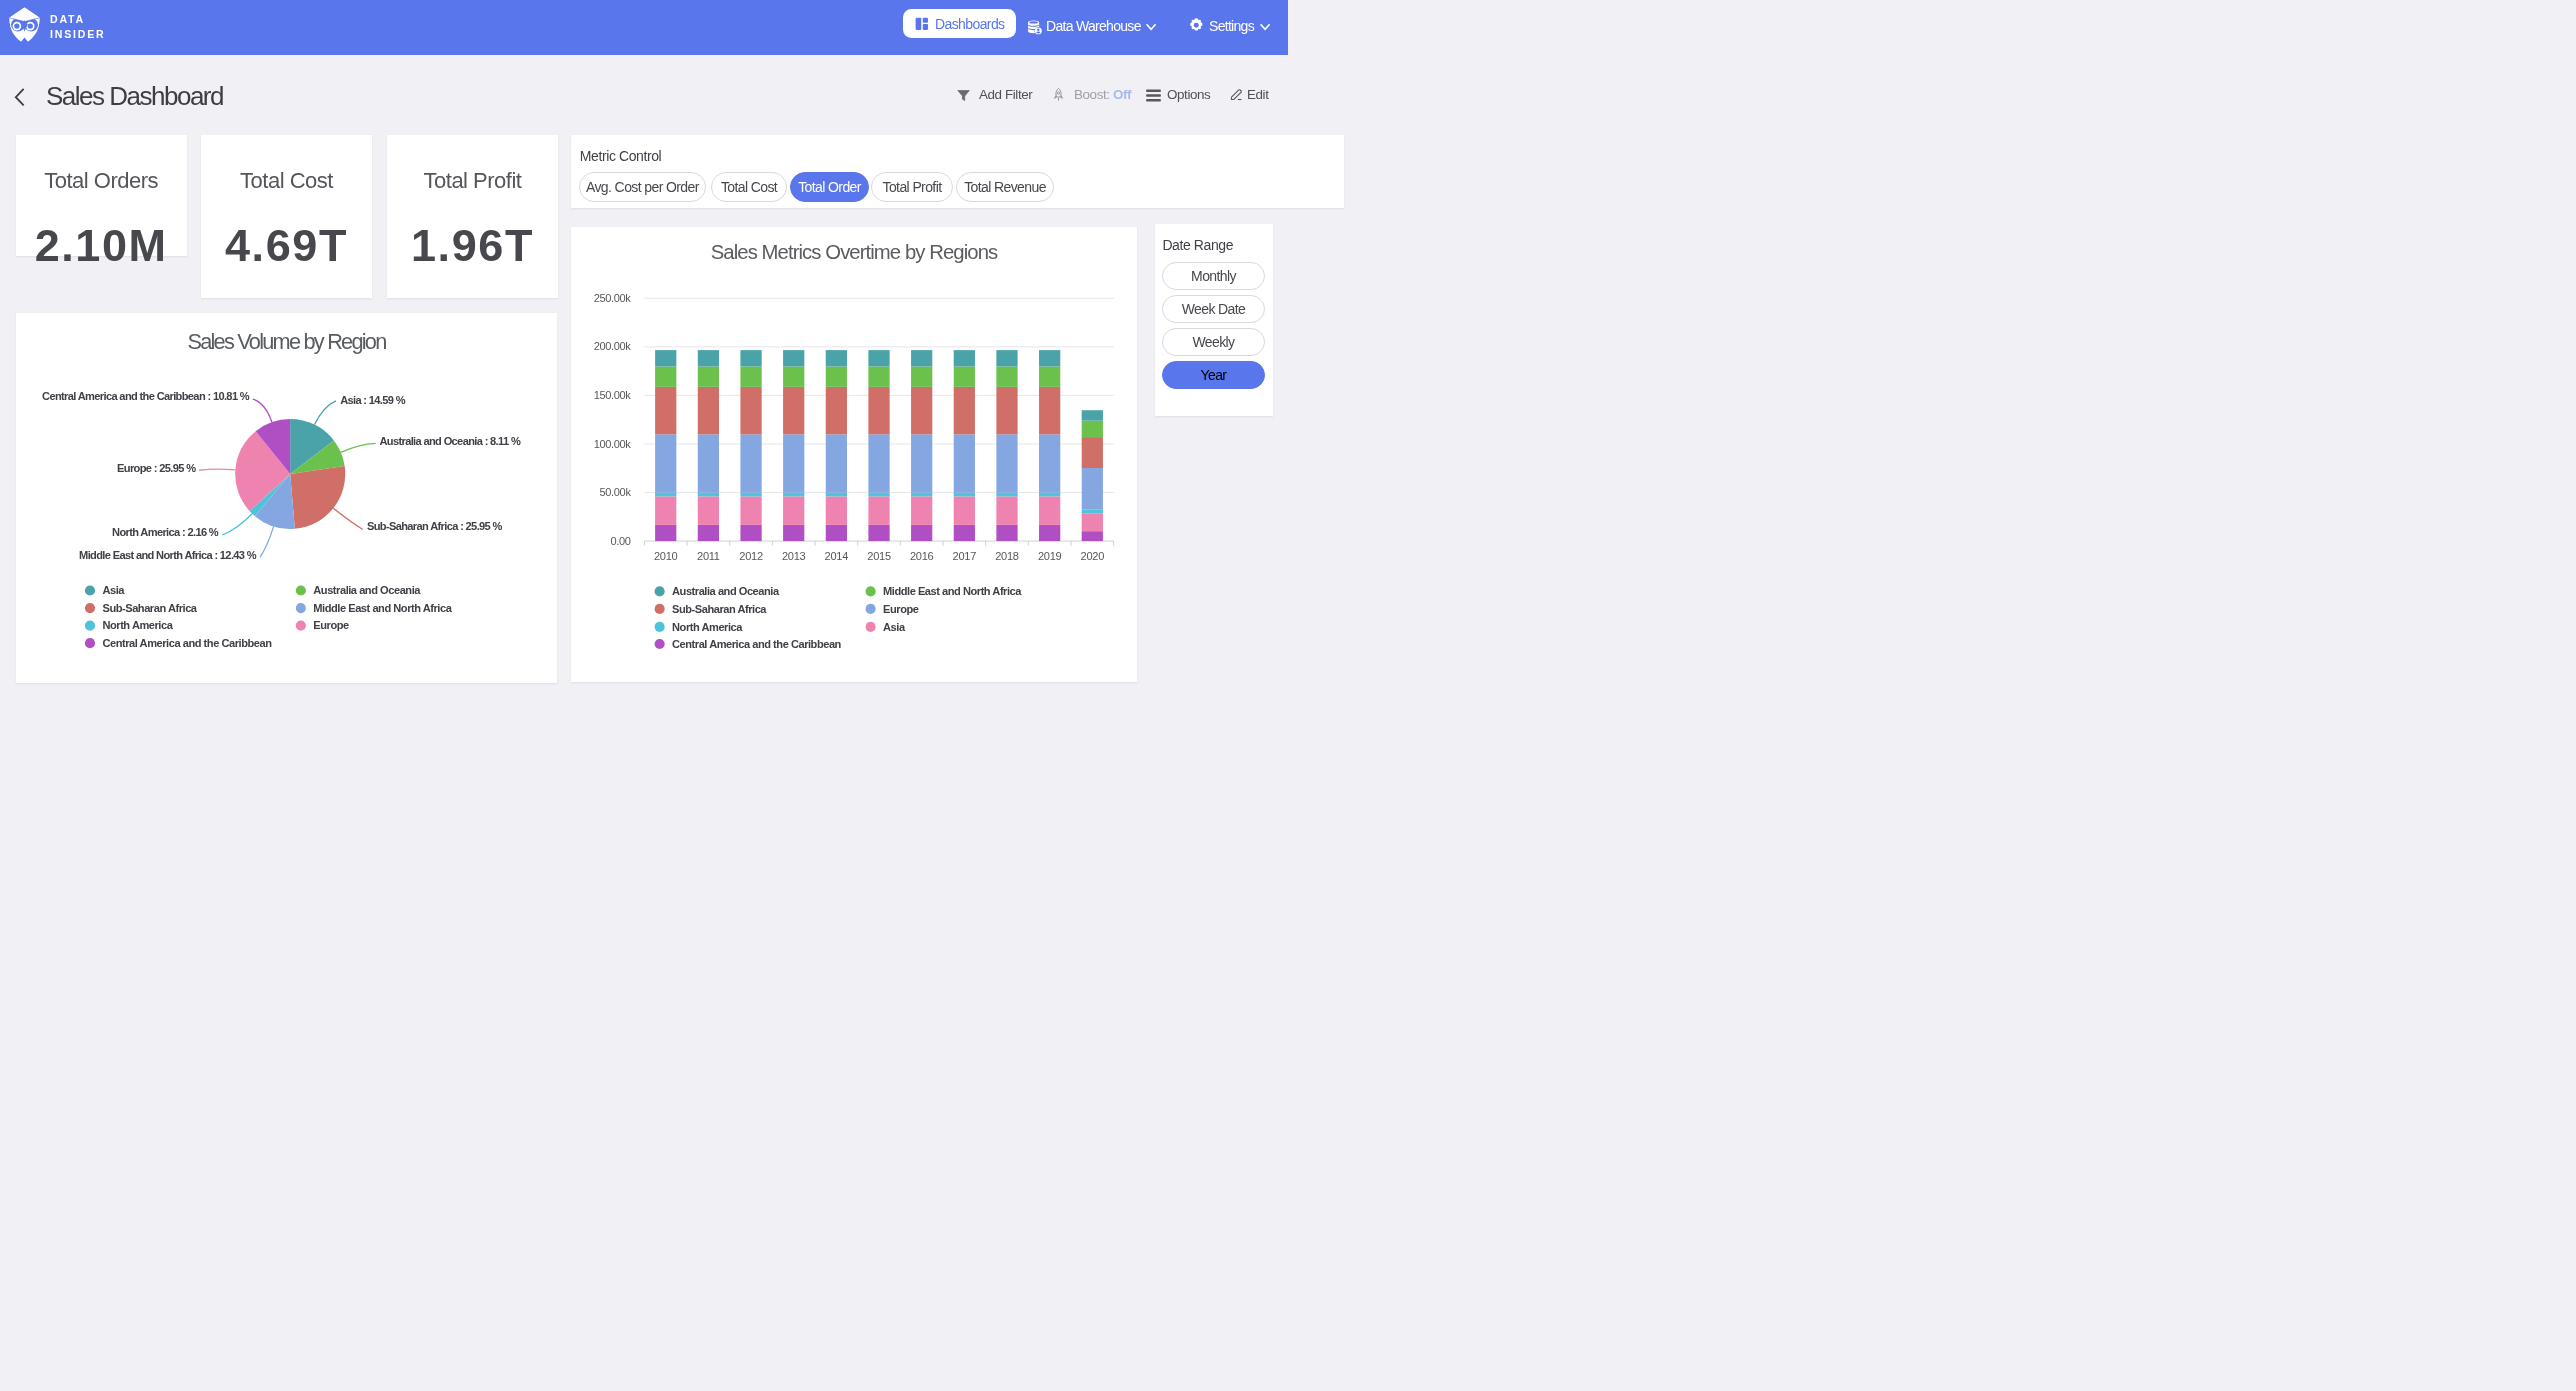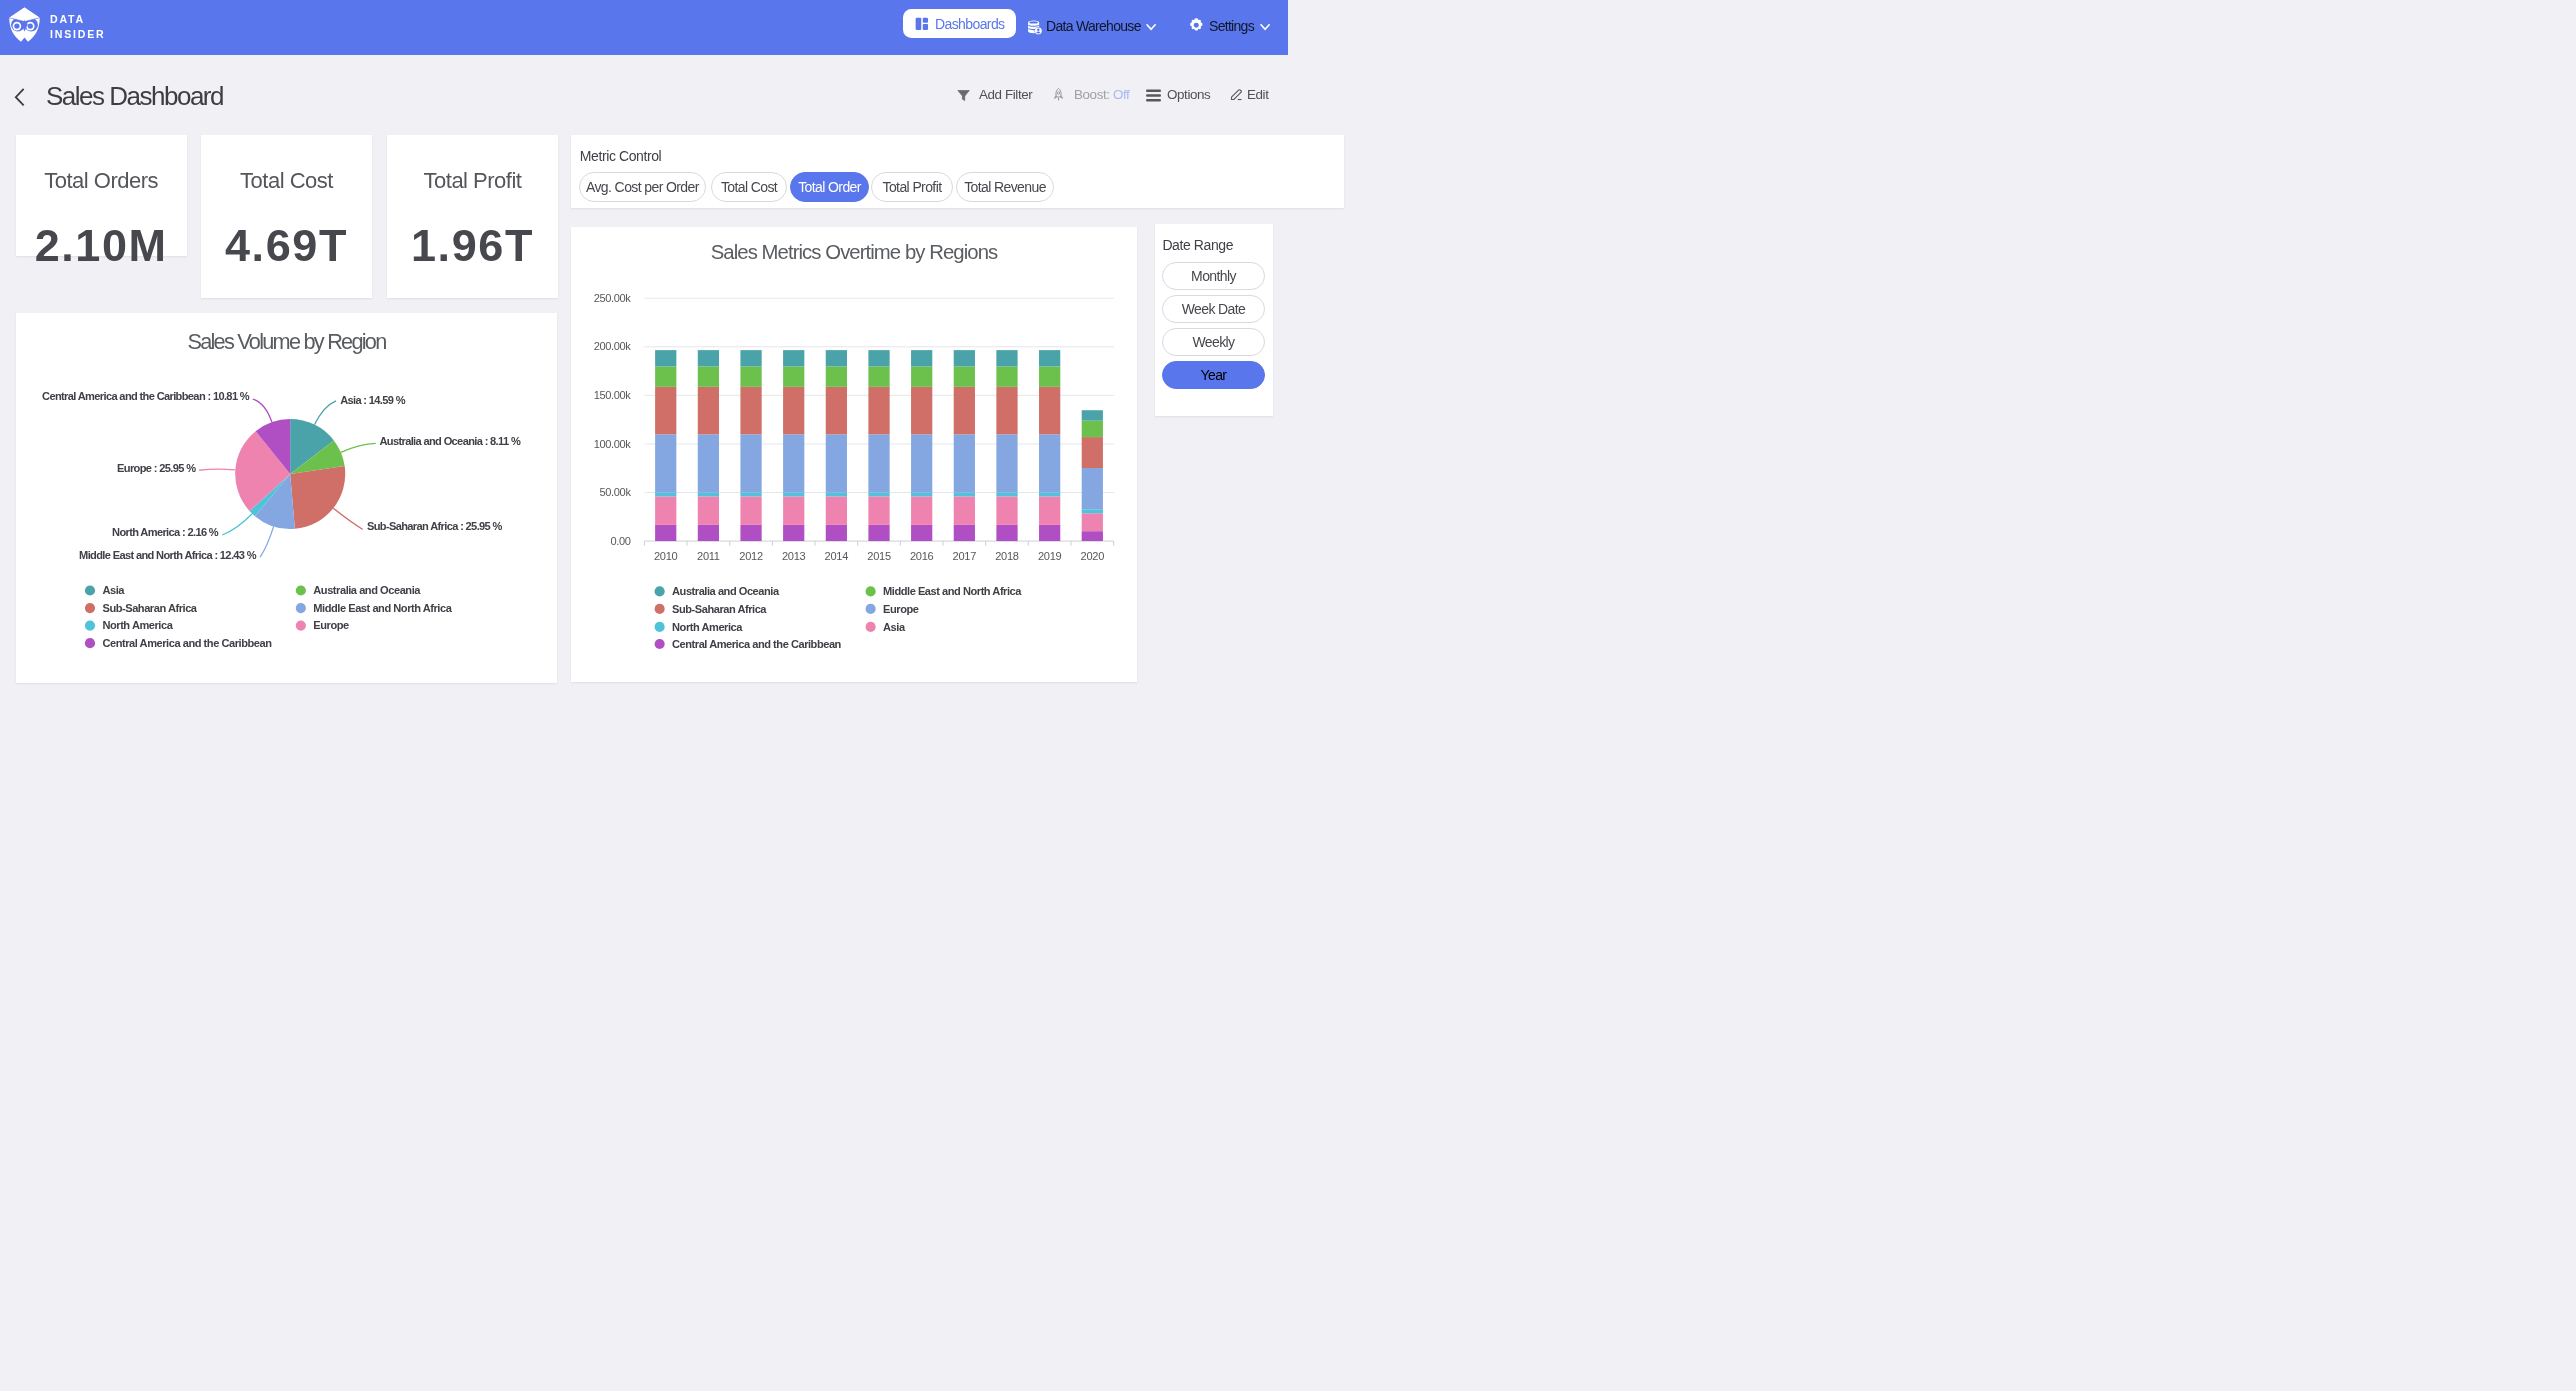--- a/index.html
+++ b/index.html
@@ -1,20 +1,20 @@
 <!DOCTYPE html>
 <html style="font-size:15px"><head><meta charset="utf-8">
 <style>
 * { margin:0; padding:0; box-sizing:border-box; }
 html,body { width:1288px; height:696px; background:#F1F1F5; font-family:"Liberation Sans", sans-serif; overflow:hidden; }
 .nav { position:absolute; left:0; top:0; width:1288px; height:55px; background:#5A76EC; }
 .brand { position:absolute; left:50px; top:12px; color:#fff; font-size:10.6px; font-weight:bold; letter-spacing:1.8px; line-height:15.2px; }
 .pill { position:absolute; left:891px; top:9.2px; width:113px; height:29px; background:#fff; border-radius:8.3px;margin-left:12px; }
 .pill span { position:absolute; left:32px; top:6.5px; font-size:14px; color:#5A76EC; letter-spacing:-0.6px; }
-.navitem { position:absolute; top:18px; font-size:14px; color:#0f172a; letter-spacing:-0.7px; }
+.navitem { position:absolute; top:18px; font-size:14px; color:#ffffff; letter-spacing:-0.7px; }
 .hdr-title { position:absolute; left:46px; top:81px; font-size:26px; color:#3C3E42; letter-spacing:-1.5px; }
 .act { position:absolute; top:87px; font-size:13.4px; color:#4E5156; letter-spacing:-0.4px; }
 .card { position:absolute; background:#fff; box-shadow:0 0.9px 1.8px rgba(60,64,67,0.10); }
 .kpi-t { position:absolute; width:100%; text-align:center; top:33px; font-size:22px; color:#54565B; letter-spacing:-0.5px; }
 .kpi-v { position:absolute; width:100%; text-align:center; top:85px; font-size:45px; font-weight:bold; color:#46484D; letter-spacing:1.6px; }
 .ctitle { font-size:23.5px; fill:#595C60; letter-spacing:-1.9px; }
 .ctitle2 { font-size:22px; fill:#595C60; letter-spacing:-1.0px; }
 .plbl { font-size:12px; font-weight:bold; fill:#3F4147; letter-spacing:-0.7px; }
 .leg { font-size:12px; font-weight:bold; fill:#3F4147; letter-spacing:-0.5px; }
 .axis { font-size:12px; fill:#55585C; letter-spacing:-0.4px; }
@@ -79,21 +79,21 @@
 <svg width="15.2" height="15.2" viewBox="0 0 24 24" style="position:absolute;left:956px;top:88px">
   <path fill="#686B70" stroke="#686B70" stroke-width="1.2" stroke-linejoin="round" d="M3 4 h18 l-7.2 8.7 V19.8 l-3.6-2.2 v-4.9 Z"></path>
 </svg>
 <div class="act" style="left:979px">Add Filter</div>
 <svg width="15" height="15.7" viewBox="0 0 24 25" style="position:absolute;left:1051px;top:87px">
   <path fill="none" stroke="#92959B" stroke-width="1.6" d="M12 2.2 c2.9 2.3 4.1 5.4 4.1 8.4 0 2-0.35 3.8-0.95 5.3 h-6.3 c-0.6-1.5-0.95-3.3-0.95-5.3 0-3 1.2-6.1 4.1-8.4 Z"></path>
   <circle cx="12" cy="9.6" r="1.9" fill="none" stroke="#92959B" stroke-width="1.5"></circle>
   <path fill="none" stroke="#92959B" stroke-width="1.6" stroke-linejoin="round" d="M8 13.6 L5.5 17.8 l3.2-1 M16 13.6 L18.5 17.8 l-3.2-1"></path>
   <path stroke="#92959B" stroke-width="1.6" d="M12 17.5 v4"></path>
 </svg>
-<div class="act" style="left:1074px;color:#9EA0A6">Boost: <span style="color:#A8B8F2;font-weight:normal">Off</span></div>
+<div class="act" style="left:1074px;color:#9EA0A6">Boost: <span style="color:#A8B8F2;font-weight:bold">Off</span></div>
 <svg width="15" height="13" viewBox="0 0 16 14" style="position:absolute;left:1146px;top:89px">
   <rect x="0" y="0.5" width="16" height="2.6" rx="1" fill="#55585D"></rect>
   <rect x="0" y="5.7" width="16" height="2.6" rx="1" fill="#55585D"></rect>
   <rect x="0" y="10.9" width="16" height="2.6" rx="1" fill="#55585D"></rect>
 </svg>
 <div class="act" style="left:1167px">Options</div>
 <svg width="15" height="15" viewBox="0 0 24 24" style="position:absolute;left:1229px;top:87px">
   <path fill="none" stroke="#55585D" stroke-width="1.8" d="M4 16.2 L15.3 4.9 a1.9 1.9 0 0 1 2.7 0 l1.1 1.1 a1.9 1.9 0 0 1 0 2.7 L7.8 20 H4 Z"></path>
   <path stroke="#55585D" stroke-width="1.8" d="M14 20 h6"></path>
 </svg>

